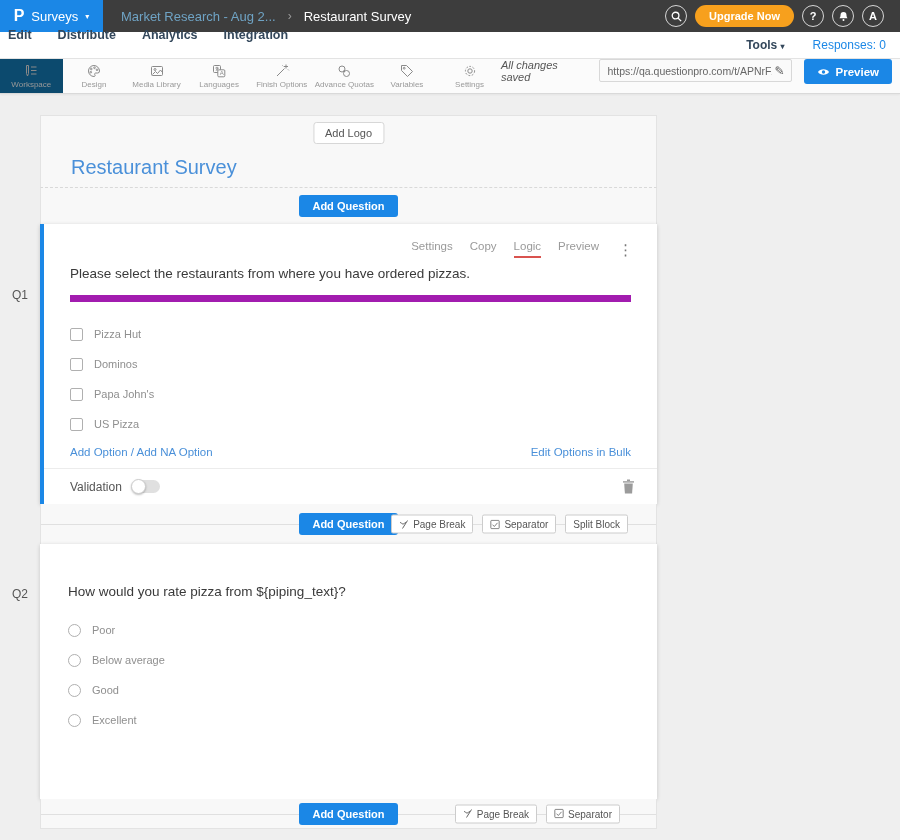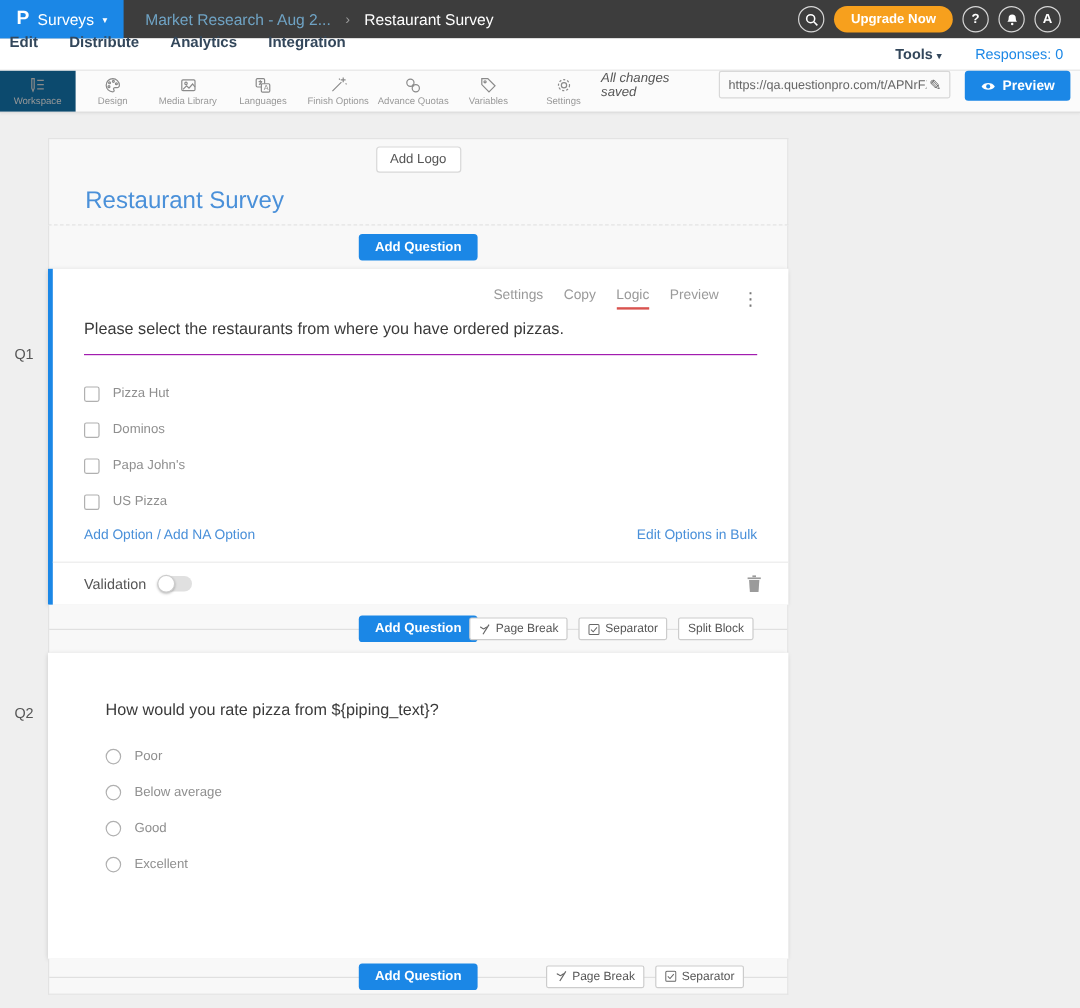--- a/index.html
+++ b/index.html
@@ -60,28 +60,28 @@
   .strip3 { height: 30px; border-bottom: 1px solid #e3e3e3; }
   .strip2::before, .strip3::before { content: ""; position: absolute; left: 0; right: 0; top: 50%; height: 1px; background: #e0e0e0; }
   .add-q-btn { background: #1b87e6; color: #fff; border: none; border-radius: 3px; padding: 5px 13px; font-size: 11px; font-weight: bold; cursor: pointer; position: relative; z-index: 1; font-family: inherit; }
   .strip-right { position: absolute; right: 28px; top: 50%; transform: translateY(-50%); display: flex; gap: 9px; z-index: 1; }
   .strip3 .strip-right { right: 36px; }
   .mini-btn { background: #fff; border: 1px solid #ccc; border-radius: 2px; padding: 3px 7px; font-size: 10px; color: #555; display: flex; align-items: center; gap: 4px; cursor: pointer; font-family: inherit; }
   .mini-btn svg { stroke: #666; fill: none; stroke-width: 1; }
 
   .qcard { background: #fff; box-shadow: 0 1px 4px rgba(0,0,0,0.18); position: relative; }
   .qcard1 { height: 280px; border-left: 4px solid #1b87e6; }
-  .qcard2 { height: 255px; padding-left: 20px; }
+  .qcard2 { height: 255px; }
 
   .qmenu { position: absolute; top: 16px; right: 24px; display: flex; align-items: center; gap: 17px; font-size: 11.5px; color: #9a9a9a; }
   .qmenu-item { cursor: pointer; padding-bottom: 4px; border-bottom: 2px solid transparent; }
   .qmenu-item.active { border-bottom-color: #d9534f; }
   .kebab { font-size: 15px; color: #777; cursor: pointer; margin-left: 2px; line-height: 1; }
 
-  .qtext-wrap { margin: 0 26px; padding-top: 42px; border-bottom: 1px solid #a21caf; padding-bottom: 14px; }
+  .qtext-wrap { margin: 0 26px; padding-top: 42px; border-bottom: 7px solid #a21caf; padding-bottom: 14px; }
   .qtext { font-size: 13.5px; color: #3a3a3a; cursor: text; }
   .opts { margin: 17px 26px 0; }
   .opt-row { display: flex; align-items: center; gap: 11px; height: 30px; }
   .cb { width: 13px; height: 13px; border: 1px solid #b0b0b0; border-radius: 2px; background: #fff; cursor: pointer; flex: none; }
   .radio { width: 13px; height: 13px; border: 1px solid #b0b0b0; border-radius: 50%; background: #fff; cursor: pointer; flex: none; }
   .opt-label { font-size: 11px; color: #8f8f8f; cursor: text; }
   .links-row { margin: 7px 26px 0; display: flex; justify-content: space-between; font-size: 11.5px; }
   .blue-link { color: #4a90d9; cursor: pointer; }
   .slash { color: #4a90d9; }
 

